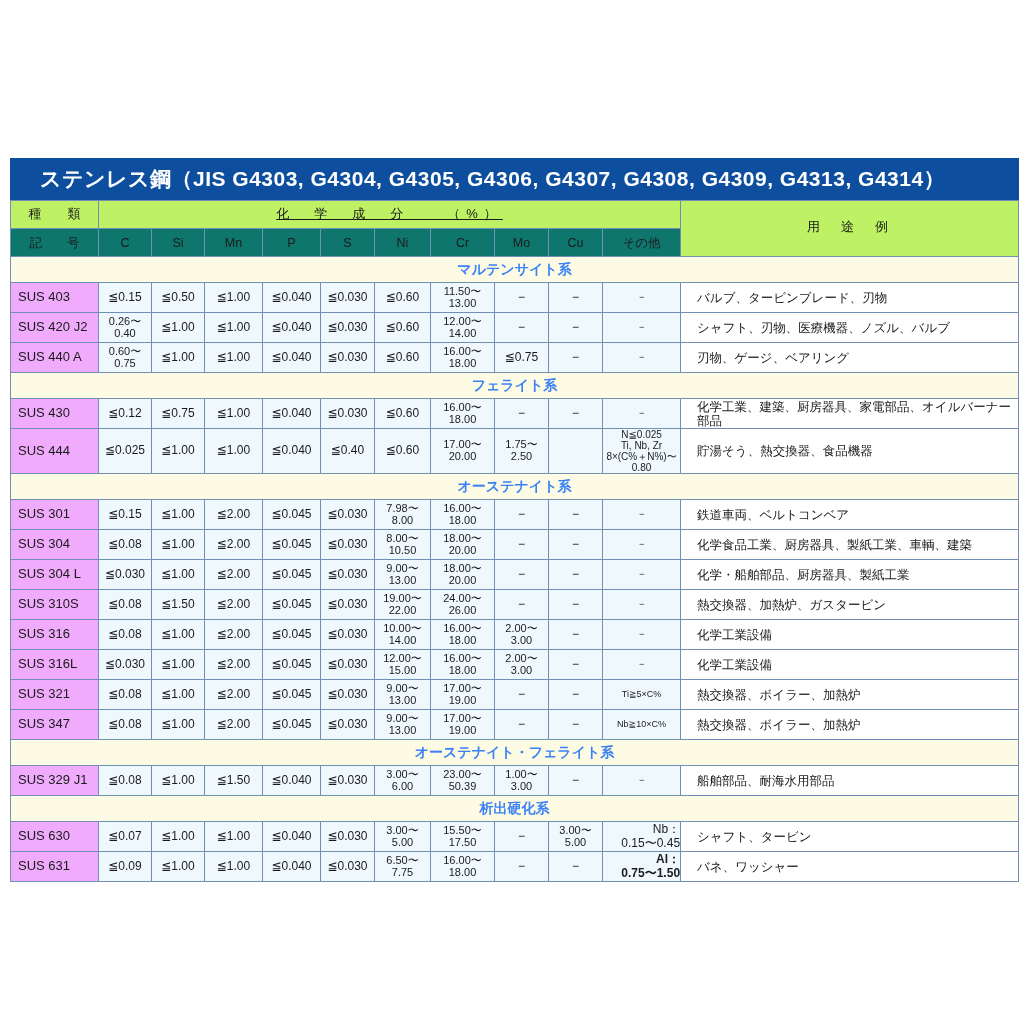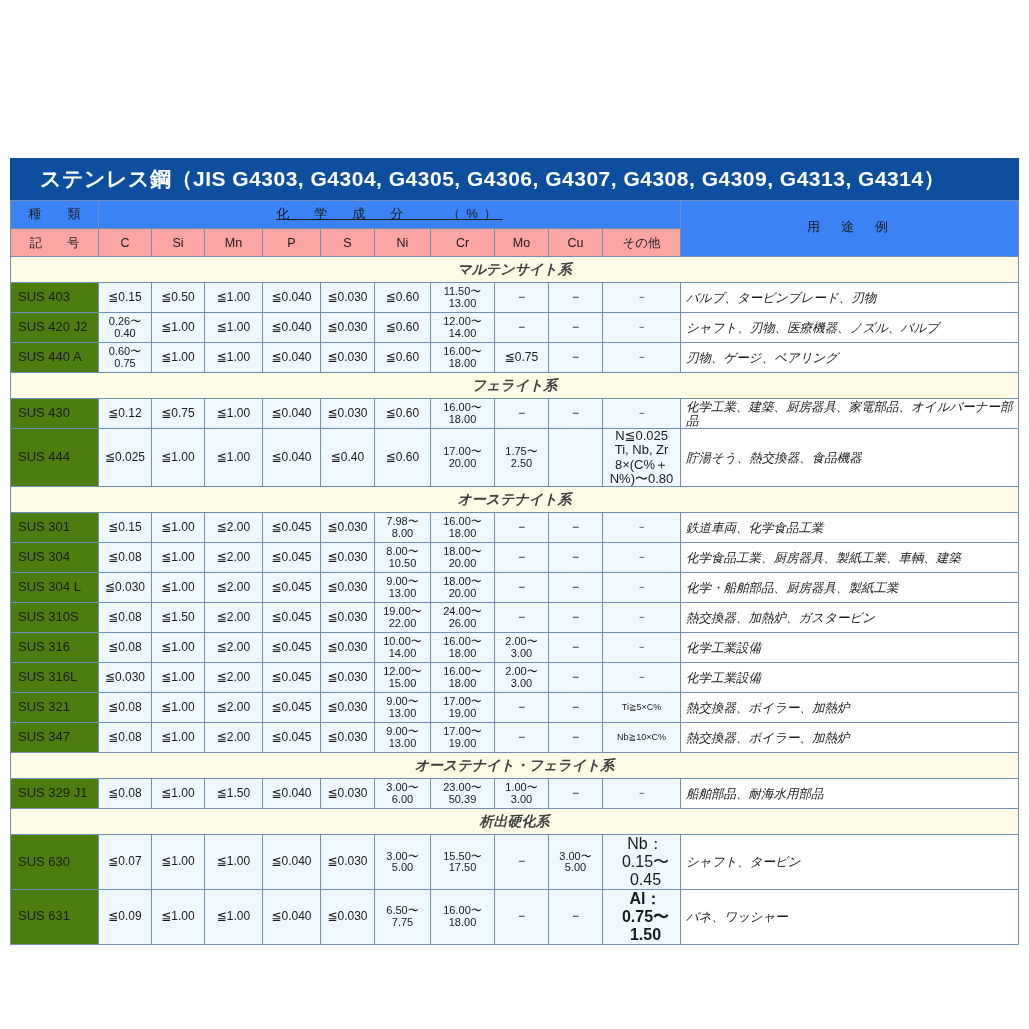--- a/index.html
+++ b/index.html
@@ -39,89 +39,87 @@
   }
   table.jis td, table.jis th {
     border: 1px solid #6f8fb5;
     padding: 0;
     text-align: center;
     vertical-align: middle;
     line-height: 1.12;
   }
   
   .hdr {
-    background: #3b82f6;
+    background: #bef264;
     font-size: 13px;
     height: 28px;
   }
   .hdr-sub {
-    background: #fca5a5;
+    background: #0f766e;
     font-size: 12.5px;
     height: 28px;
   }
   .hdr .sp {
     letter-spacing: 6px;
     text-decoration: underline;
   }
   .hdr .sp2 {
     letter-spacing: 4px;
     font-family: Liberation Mono, monospace;
   }
   
   .grp td {
     background: #fdfbe4;
     text-align: left;
     font-size: 14px;
     font-weight: bold;
     padding-left: 8px;
     height: 25px;
-    color: #404040;
-    font-style: italic;
+    color: #3b82f6;
   }
   
   tr.data td {
     height: 29px;
     background: #ffffff;
   }
   tr.data td.name {
-    background: #4d7c0f;
+    background: #f0abfc;
     text-align: left;
     padding-left: 7px;
     font-size: 13px;
   }
   tr.data td.chem {
     background: #eef8fd;
     font-size: 12px;
   }
   tr.data td.other {
     background: #eef8fd;
     font-size: 9px;
     line-height: 1.08;
   }
   tr.data td.use {
     background: #ffffff;
     text-align: left;
-    padding-left: 5px;
+    padding-left: 16px;
     font-size: 12.5px;
-    font-style: italic;
   }
   .rng {
     display: block;
     font-size: 11px;
     line-height: 1.05;
   }
   .small8 {
-    font-size: 13px;
+    font-size: 10px;
     line-height: 1.1;
     display: block;
   }
   .nb-other {
-    font-size: 16px;
+    font-size: 12px;
     line-height: 1.12;
-    text-align: center;
+    text-align: right;
     padding-left: 8px;
   }
 </style>
 </head>
 <body>
 
 <div id="sheet">
 
   <div class="title-bar">ステンレス鋼（JIS G4303, G4304, G4305, G4306, G4307, G4308, G4309, G4313, G4314）</div>
 
@@ -279,21 +277,21 @@
             <span class="rng">7.98〜</span>
             <span class="rng">8.00</span>
           </td>
           <td class="chem">
             <span class="rng">16.00〜</span>
             <span class="rng">18.00</span>
           </td>
           <td class="chem">−</td>
           <td class="chem">−</td>
           <td class="other">−</td>
-          <td class="use">鉄道車両、化学食品工業</td>
+          <td class="use">鉄道車両、ベルトコンベア</td>
         </tr>
         <tr class="data">
           <td class="name">SUS 304</td>
           <td class="chem">≦0.08</td>
           <td class="chem">≦1.00</td>
           <td class="chem">≦2.00</td>
           <td class="chem">≦0.045</td>
           <td class="chem">≦0.030</td>
           <td class="chem">
             <span class="rng">8.00〜</span>

